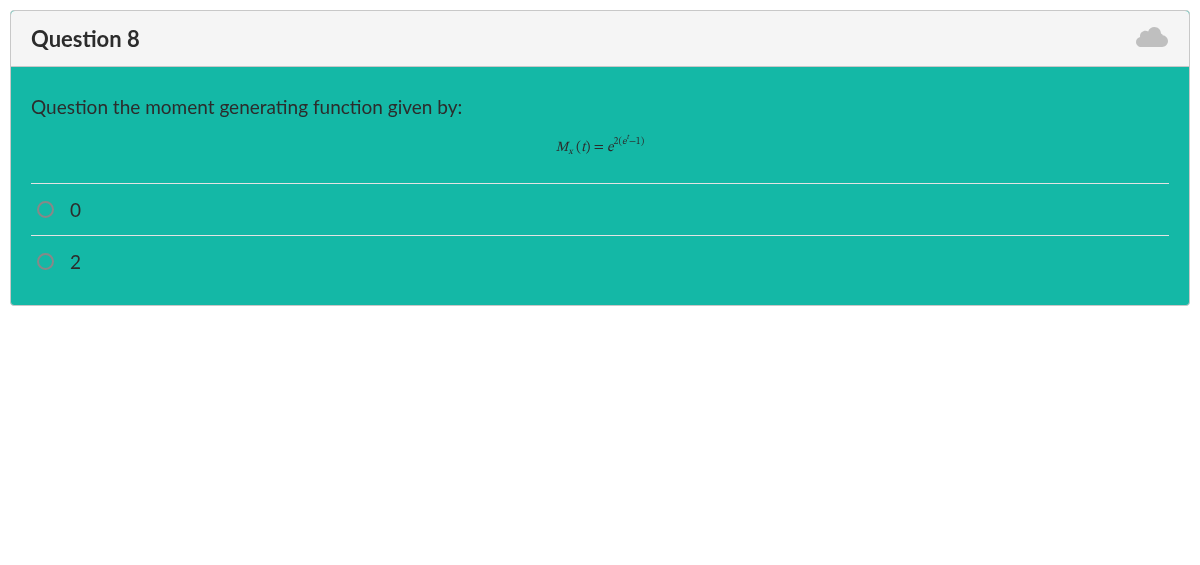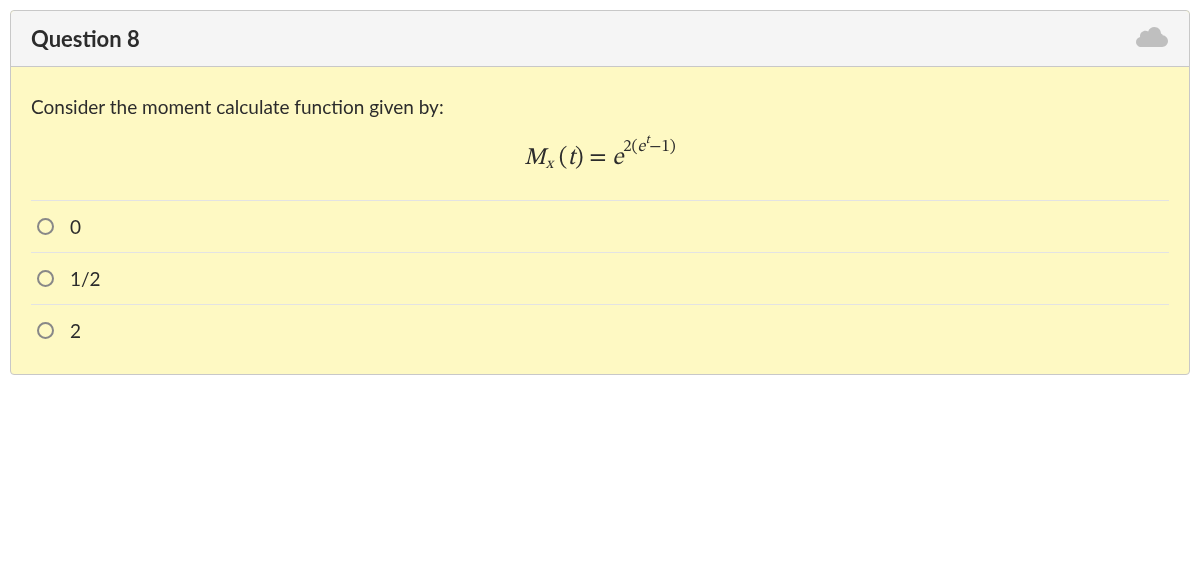--- a/index.html
+++ b/index.html
@@ -6,21 +6,21 @@
   body {
     font-family: "Lato", "Helvetica Neue", Arial, sans-serif;
     background: #fff;
     padding: 10px;
     font-size: 19px;
     color: #2c2c2c;
   }
   .question-card {
     border: 1px solid #c8c8c8;
     border-radius: 4px;
-    background: #fef9c3;
+    background: #14b8a6;
   }
   .question-header {
     display: flex;
     align-items: center;
     justify-content: space-between;
     background: #f5f5f5;
     border-bottom: 1px solid #c8c8c8;
     border-radius: 4px 4px 0 0;
     padding: 14px 20px;
   }
@@ -32,21 +32,21 @@
   .question-body {
     padding: 28px 20px 18px 20px;
   }
   .prompt-line {
     margin-bottom: 14px;
   }
   .formula-wrap {
     text-align: center;
     margin: 8px 0 18px 0;
     font-family: "Cambria Math", "STIX Two Math", "Latin Modern Math", "Times New Roman", serif;
-    font-size: 24px;
+    font-size: 14px;
   }
   .formula-wrap .italic { font-style: italic; }
   .formula-wrap .sub { font-size: 0.65em; vertical-align: -0.3em; font-style: italic; }
   .formula-wrap .sup-outer { font-size: 0.7em; vertical-align: 0.75em; }
   .formula-wrap .sup-inner { font-size: 0.75em; vertical-align: 0.65em; font-style: italic; }
   .options {
     margin-top: 26px;
     border-top: 1px solid #e3e3e3;
   }
   .option-row {
@@ -75,36 +75,32 @@
     <div class="question-title">Question 8</div>
     <div class="cloud-icon">
       <svg width="34" height="22" viewBox="0 0 34 22">
         <path d="M26 7.5c0-3.6-3-6.5-6.6-6.5-2.9 0-5.3 1.8-6.2 4.4C12.4 5 11.5 4.7 10.5 4.7 7.5 4.7 5 7.1 5 10.1c0 .3 0 .6.1.9C2.8 11.5 1 13.5 1 16c0 2.9 2.4 5 5.3 5H27c3.3 0 6-2.6 6-5.9 0-3.1-2.4-5.6-5.4-5.9C27.8 8.7 27 8 26 7.5z" fill="currentColor"></path>
       </svg>
     </div>
   </div>
 
   <div class="question-body">
 
-    <div class="prompt-line">Consider the moment calculate function given by:</div>
+    <div class="prompt-line">Question the moment generating function given by:</div>
 
     <div class="formula-wrap">
       <span class="italic">M</span><span class="sub">x</span><span> (</span><span class="italic">t</span><span>) = </span><span class="italic">e</span><span class="sup-outer"><span>2(</span><span class="italic">e</span><span class="sup-inner">t</span><span>−1)</span></span>
     </div>
 
 
     <div class="options">
       <label class="option-row">
         <span class="radio"></span>
         <span class="option-label">0</span>
       </label>
       <label class="option-row">
         <span class="radio"></span>
-        <span class="option-label">1/2</span>
-      </label>
-      <label class="option-row">
-        <span class="radio"></span>
         <span class="option-label">2</span>
       </label>
     </div>
 
   </div>
 </div>
 
 </body></html>

